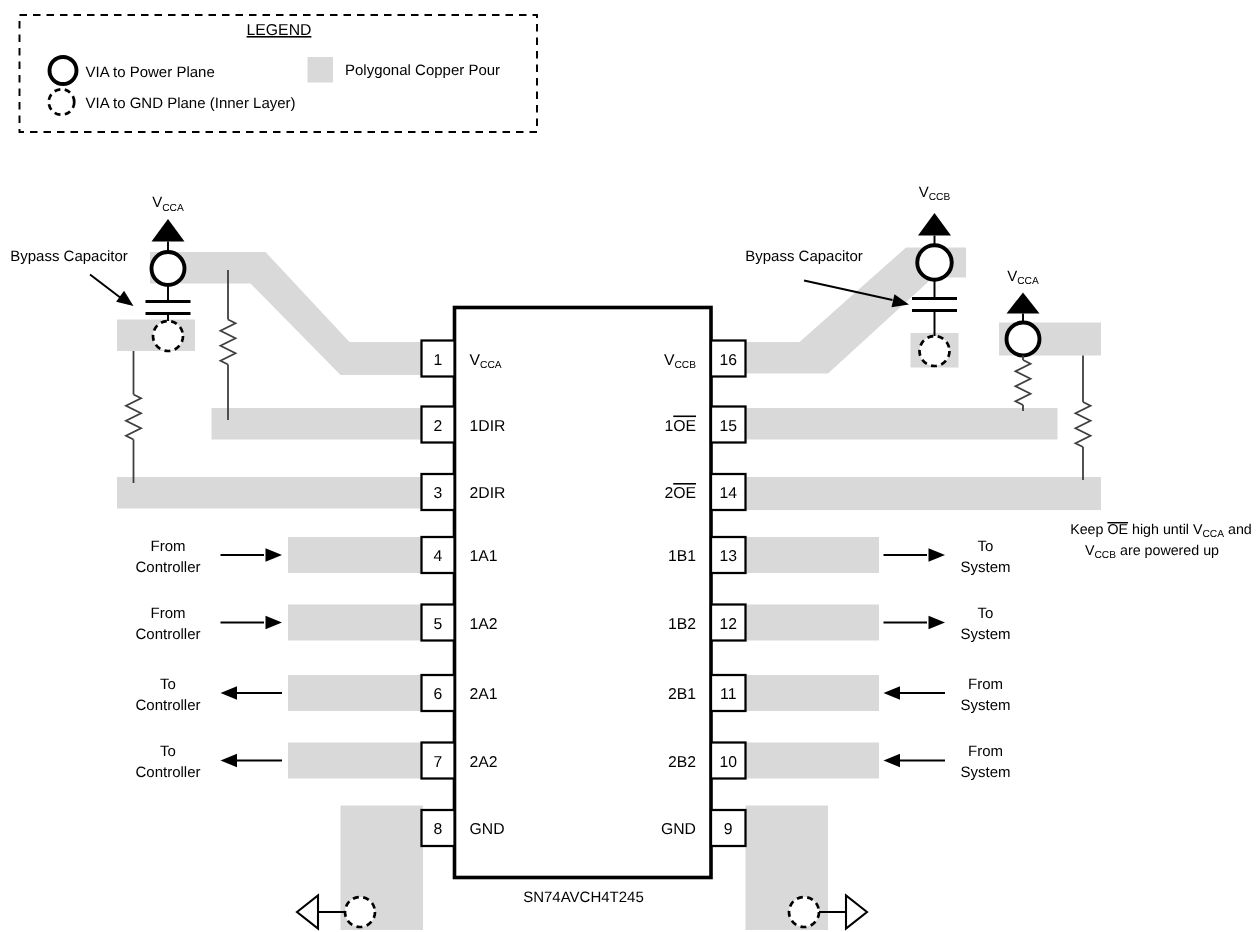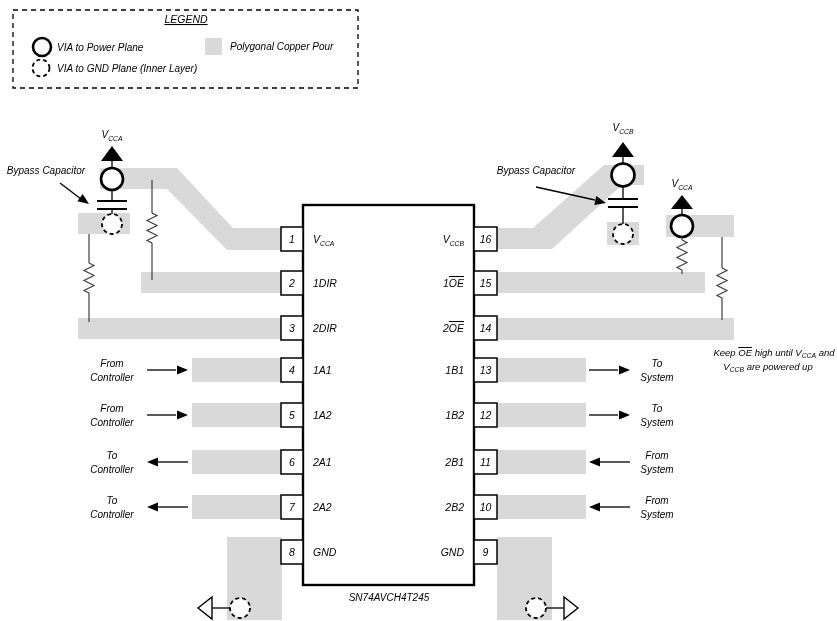--- a/index.html
+++ b/index.html
@@ -1,16 +1,16 @@
 <!DOCTYPE html>
 <html><head>
 <meta charset="utf-8">
 <style>
   html,body { margin:0; padding:0; background:#ffffff; }
-  .stage { width:755px; height:621px; position:relative; background:#fff;font-style:italic; }
+  .stage { width:755px; height:621px; position:relative; background:#fff; }
   svg text { font-family:"Liberation Sans","DejaVu Sans",sans-serif; fill:#000; }
   .t10  { font-size:10px; }
   .pin  { font-size:10.5px; }
   .sub  { font-size:6.8px; }
   .note { font-size:9.5px; }
   .legendtitle { font-size:10.5px; text-decoration:underline; }
   .ovl  { text-decoration:overline; }
   .wire { stroke:#000; stroke-width:1.3; fill:none; }
   .thin { stroke:#3f3f3f; stroke-width:1.2; fill:none; }
   .via  { fill:#fff; stroke:#000; stroke-width:2.6; }

